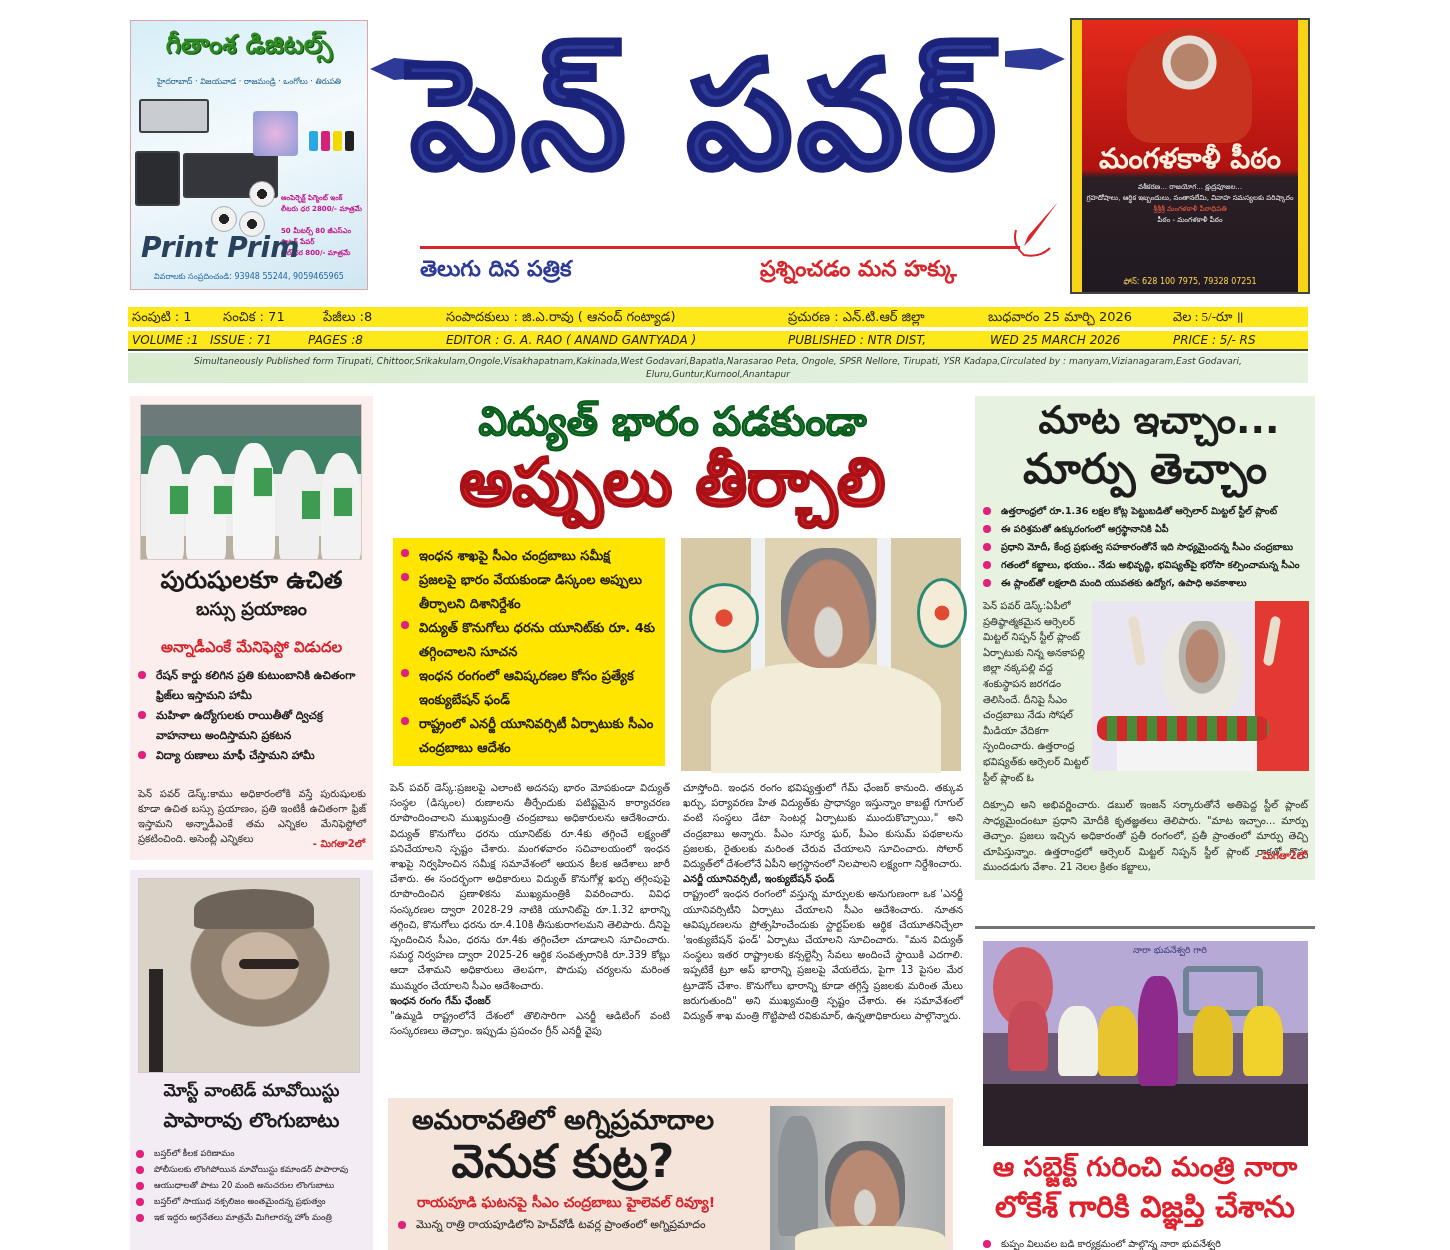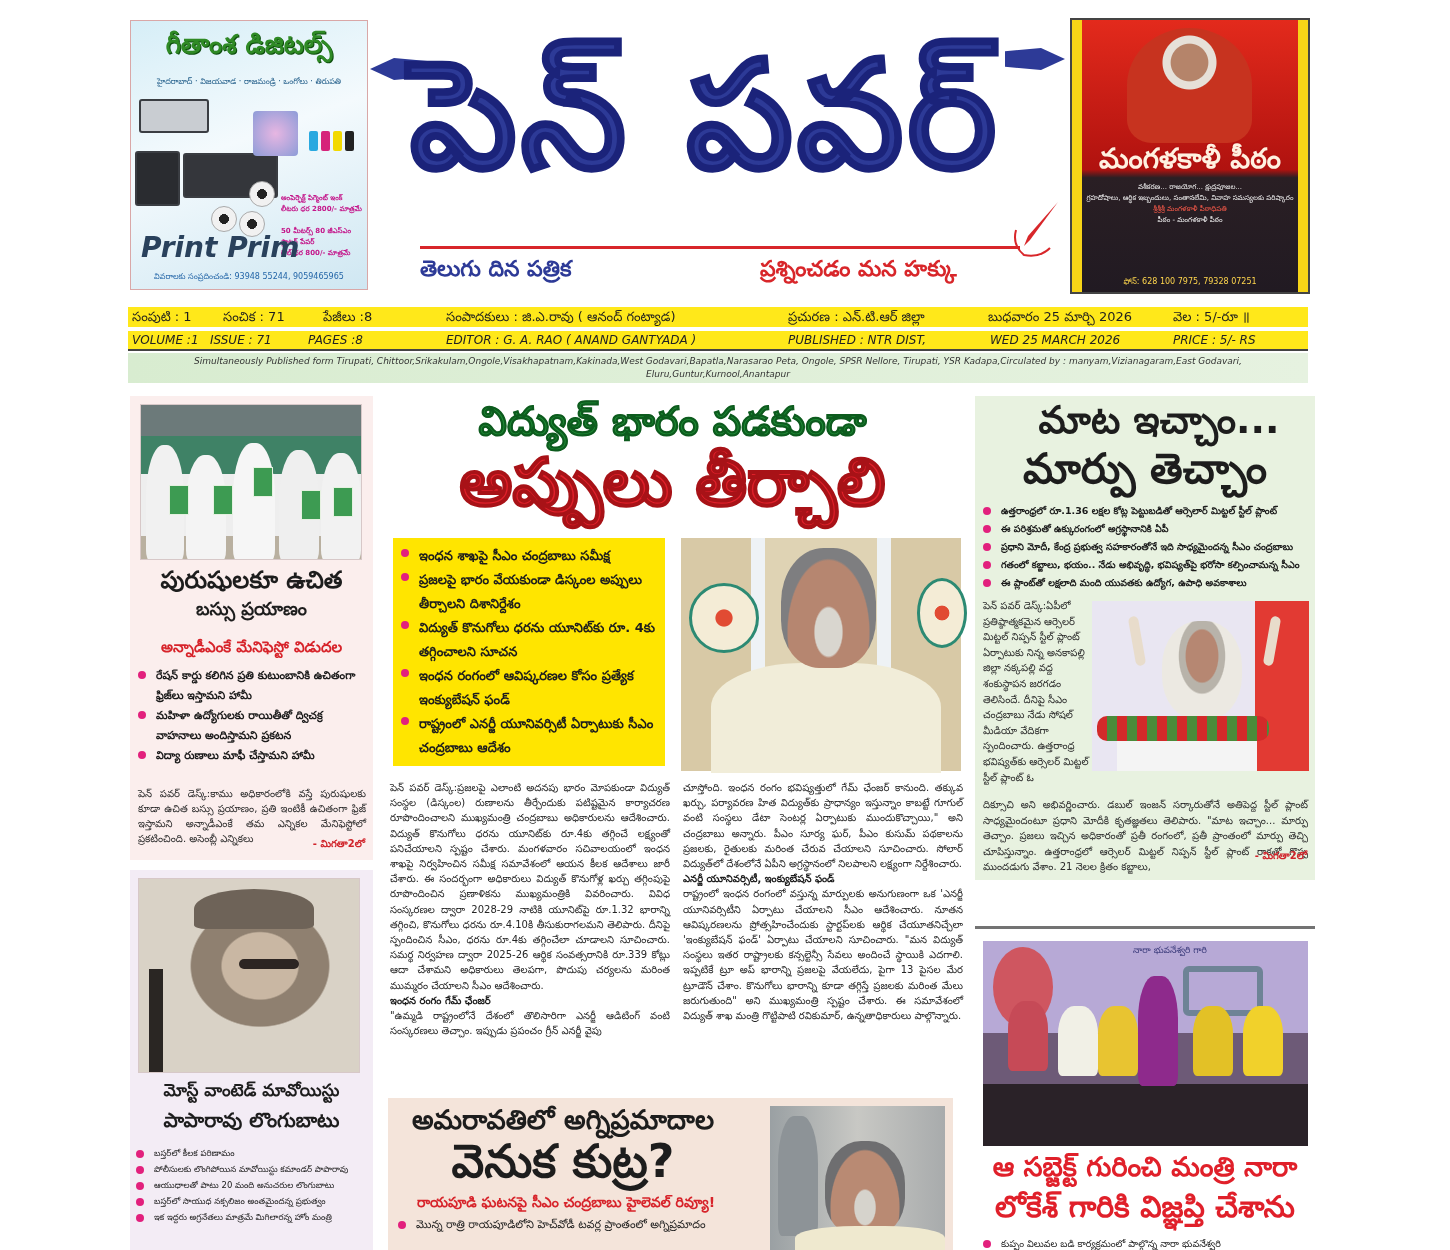--- a/index.html
+++ b/index.html
@@ -157,21 +157,21 @@
   <div class="contact">ఫోన్: 628 100 7975, 79328 07251</div>
 </div>
 
 <div class="abs band band-te">
   <span style="left:4px;">సంపుటి : 1</span>
   <span style="left:95px;">సంచిక : 71</span>
   <span style="left:195px;">పేజీలు :8</span>
   <span style="left:318px;">సంపాదకులు : జి.ఎ.రావు ( ఆనంద్ గంట్యాడ)</span>
   <span style="left:660px;">ప్రచురణ : ఎన్.టి.ఆర్ జిల్లా</span>
   <span style="left:860px;">బుధవారం 25 మార్చి 2026</span>
-  <span style="left:1045px;">వెల : 5/-రూ ॥</span>
+  <span style="left:1045px;font-family:Liberation Serif, serif;">వెల : 5/-రూ ॥</span>
 </div>
 <div class="abs band band-en">
   <span style="left:4px;">VOLUME :1</span>
   <span style="left:82px;">ISSUE : 71</span>
   <span style="left:180px;">PAGES :8</span>
   <span style="left:318px;">EDITOR : G. A. RAO ( ANAND GANTYADA )</span>
   <span style="left:660px;">PUBLISHED : NTR DIST,</span>
   <span style="left:862px;">WED 25  MARCH 2026</span>
   <span style="left:1045px;">PRICE : 5/- RS</span>
 </div>

